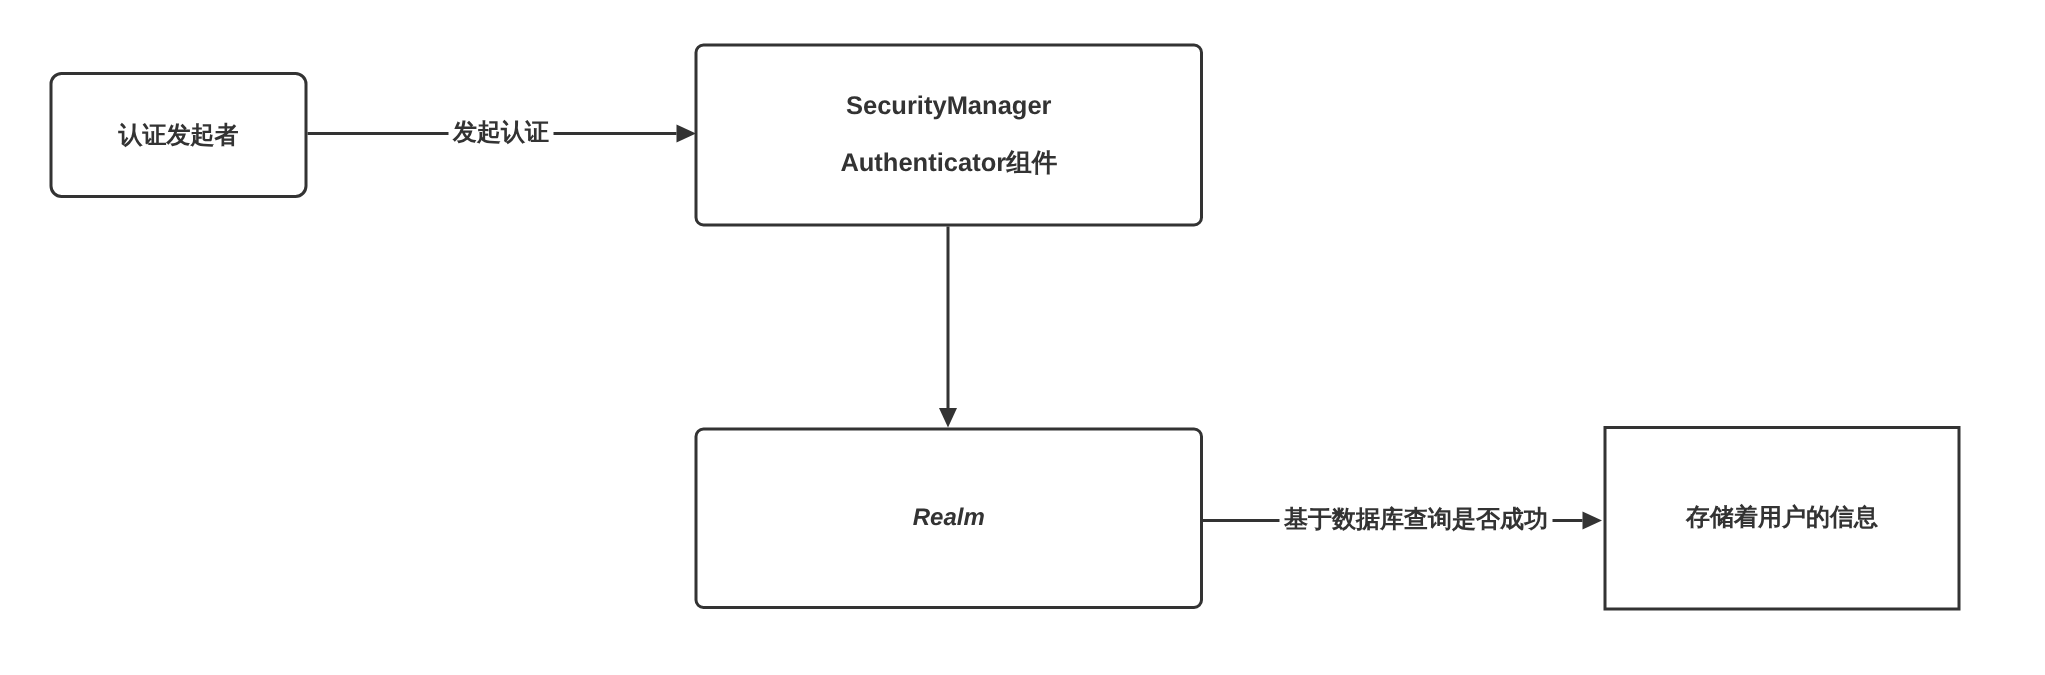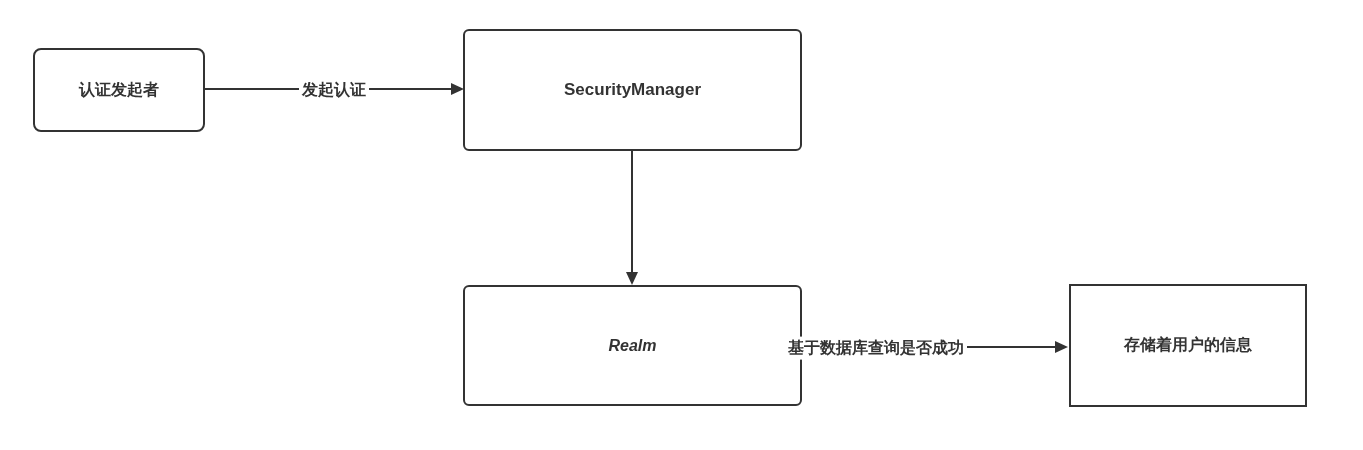--- a/index.html
+++ b/index.html
@@ -72,33 +72,34 @@
   #edge-initiate-line{left:205px;top:88px;width:246px;}
   #edge-initiate-arrow{left:451px;top:83px;}
   #edge-initiate-label{left:334px;top:90px;}
 
   #edge-realm-check-line{left:631px;top:151px;height:122px;}
   #edge-realm-check-arrow{left:626px;top:272px;}
   #edge-realm-check-label{left:650px;top:221px;}
 
   #edge-db-query-line{left:802px;top:346px;width:253px;}
   #edge-db-query-arrow{left:1055px;top:341px;}
-  #edge-db-query-label{left:876px;top:348px;}
+  #edge-db-query-label{left:944px;top:348px;}
 </style>
 </head>
 <body>
 
 <div class="canvas">
 
   <div class="node" id="node-initiator">
     <span class="node-label">认证发起者</span>
   </div>
 
   <div class="node" id="node-security-manager">
     <span class="node-label">SecurityManager</span>
+    <span class="node-label">Authenticator组件</span>
   </div>
 
   <div class="node" id="node-realm">
     <span class="node-label">Realm</span>
   </div>
 
   <div class="node" id="node-user-store">
     <span class="node-label">存储着用户的信息</span>
   </div>
 

